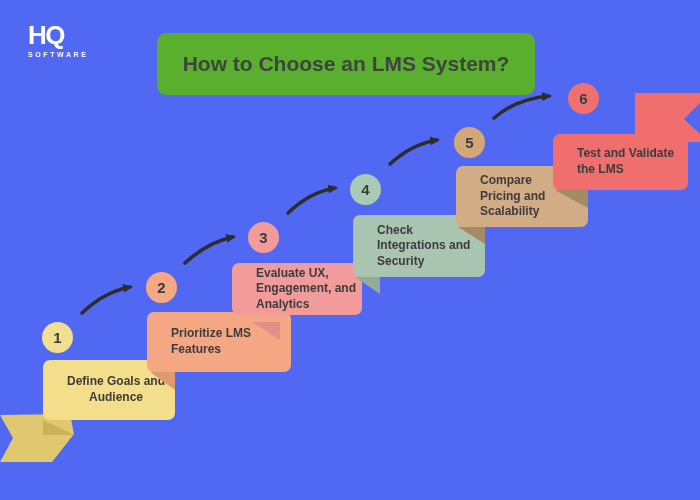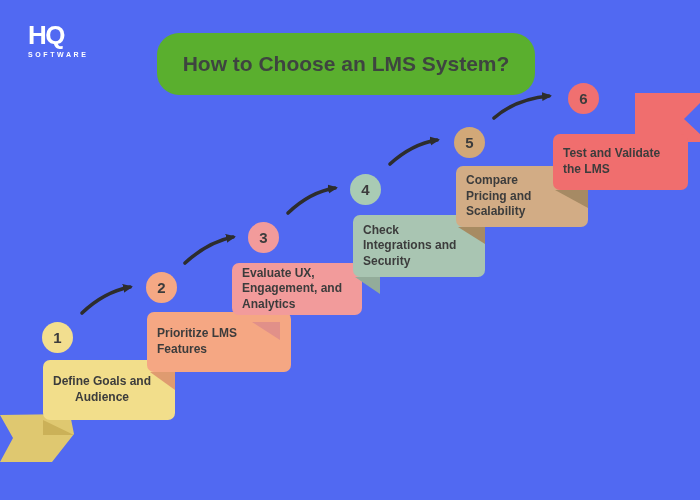--- a/index.html
+++ b/index.html
@@ -5,27 +5,27 @@
   html,body{margin:0;padding:0;}
   body{font-family:"Liberation Sans", sans-serif;}
   #canvas{position:relative;width:700px;height:500px;overflow:hidden;background:#5169F2;}
 
   
   .logo{position:absolute;left:28px;top:22px;z-index:3;color:#fff;}
   .logo-main{font-size:26px;font-weight:800;letter-spacing:-1.5px;line-height:1;}
   .logo-sub{font-size:7px;font-weight:700;letter-spacing:2.6px;margin-top:3px;}
 
   
-  .banner{position:absolute;left:157px;top:33px;width:378px;height:62px;border-radius:22px;
+  .banner{position:absolute;left:157px;top:33px;width:378px;height:62px;border-radius:9px;
           display:flex;align-items:center;justify-content:center;z-index:3;}
   .banner-text{font-size:21px;font-weight:700;}
 
   
   .card{position:absolute;border-radius:7px;display:flex;align-items:center;}
-  .card-label{font-size:12px;font-weight:700;line-height:1.3;white-space:pre-line;padding:0 6px 0 10px;}
+  .card-label{font-size:12px;font-weight:700;line-height:1.3;white-space:pre-line;padding:0 6px 0 24px;}
 
   
   .circle{position:absolute;width:31px;height:31px;border-radius:50%;z-index:30;
           display:flex;align-items:center;justify-content:center;}
   .circle-num{font-size:15px;font-weight:700;}
 
   
   .fold{position:absolute;clip-path:polygon(0 0,100% 0,100% 100%);}
 
   

